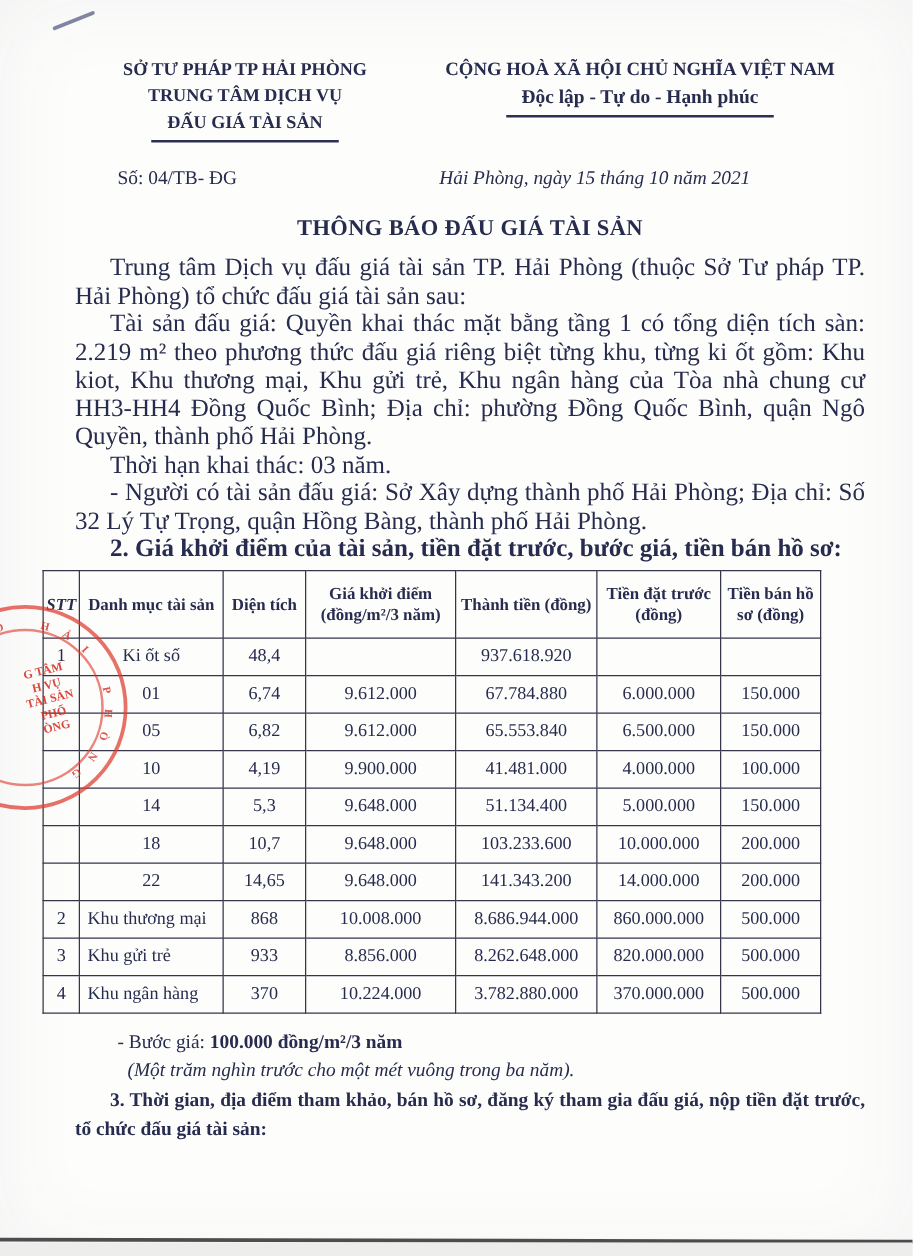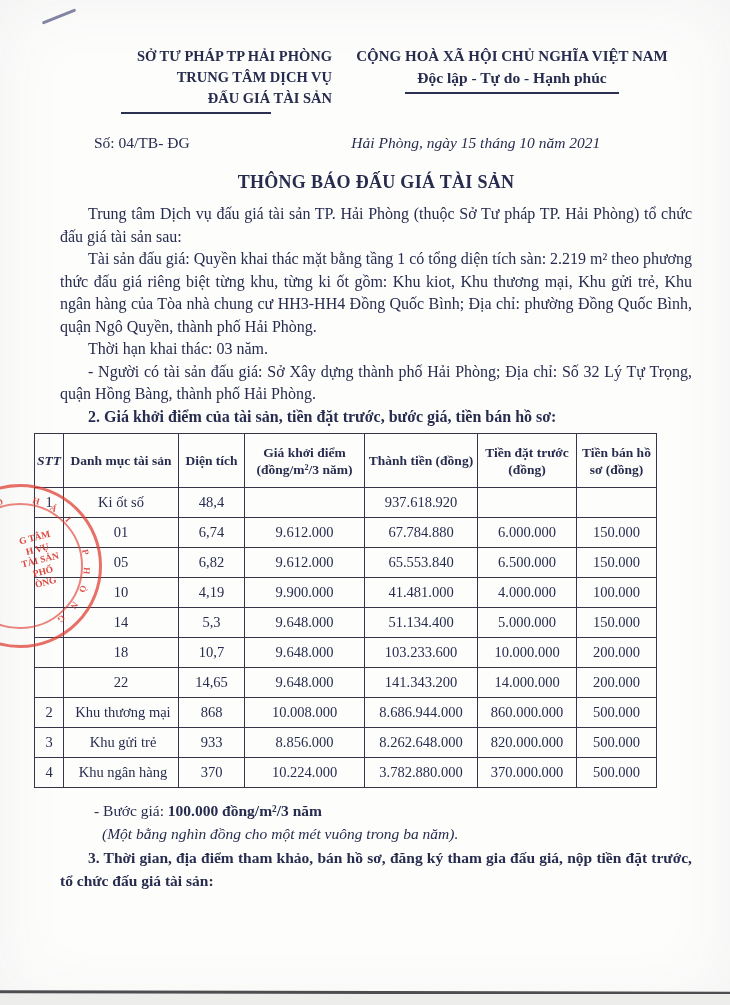--- a/index.html
+++ b/index.html
@@ -8,53 +8,53 @@
     background:#fdfdfc;
     font-family:"Liberation Serif","DejaVu Serif",serif;
     color:#272c4e;
   }
   .page{
     position:absolute;inset:0;padding:46px 38px 0 60px;box-sizing:border-box;
     box-shadow:inset 0 0 70px rgba(70,70,80,.06);
   }
   
   .hdr{display:flex;align-items:flex-start;}
-  .hdr-left{width:272px;text-align:right;font-weight:bold;font-size:14.5px;line-height:21px;}
+  .hdr-left{width:272px;text-align:center;font-weight:bold;font-size:14.5px;line-height:21px;}
   .hdr-right{flex:1;text-align:center;font-weight:bold;}
   .hdr-right .nation{font-size:15px;line-height:21px;}
   .hdr-right .motto{font-size:15.5px;line-height:22px;}
   .rule{height:2px;background:#2c3052;margin:3px auto 0;}
   .rule.left-rule{width:150px;}
   .rule.right-rule{width:214px;}
   
   .meta{display:flex;margin-top:20px;font-size:15.5px;}
   .doc-number{margin-left:34px;}
   .date-line{flex:1;text-align:center;font-style:italic;padding-left:70px;}
   
   .doc-title{text-align:center;font-weight:bold;font-size:18px;margin-top:20px;letter-spacing:.3px;}
   
-  .body-text{margin-top:10px;font-size:16px;line-height:22.5px;text-align:justify;}
+  .body-text{margin-top:10px;font-size:20px;line-height:22.5px;text-align:justify;}
   .body-text p{margin:0;text-indent:28px;}
   .bold{font-weight:bold;}
   
   table.asset-table{
     border-collapse:collapse;margin:5px 0 0 -26px;width:622px;table-layout:fixed;
   }
   .asset-table th,.asset-table td{border:1.5px solid #35364a;}
   .asset-table th{
     font-size:13.5px;font-weight:bold;padding:2px 2px;line-height:17px;vertical-align:middle;
   }
   .asset-table thead tr{height:54px;}
   .asset-table th.stt-head{word-break:break-all;line-height:19px;font-style:italic;}
   .asset-table td{
     font-size:14.5px;text-align:center;padding:0 2px;vertical-align:middle;
   }
   .asset-table tbody tr{height:30px;}
   .asset-table tbody tr.total-row{height:33px;font-weight:bold;}
-  .asset-table td.al{text-align:center;padding-left:6px;}
+  .asset-table td.al{text-align:left;padding-left:6px;}
   
   .footer-text{margin-top:11px;font-size:15.5px;line-height:23px;}
   .buoc-gia{margin-left:34px;}
   .note-line{margin-left:42px;font-style:italic;}
   .sec3{text-align:justify;text-indent:28px;font-weight:bold;margin-top:1px;}
   
   .stamp{position:absolute;left:-62px;top:484px;width:158px;height:158px;
     border:3px solid rgba(222,58,46,.72);border-radius:50%;}
   .stamp-inner{position:absolute;inset:16px;border:2px solid rgba(222,58,46,.62);border-radius:50%;}
   .stamp-center{
@@ -221,21 +221,21 @@
           <td>370.000.000</td>
           <td>500.000</td>
         </tr>
       </tbody>
   </table>
 
   <div class="footer-text">
     <div class="buoc-gia">
       <span>- Bước giá: </span><span class="bold">100.000 đồng/m²/3 năm</span>
     </div>
-    <div class="note-line">(Một bằng nghìn đồng cho một mét vuông trong ba năm).</div>
+    <div class="note-line">(Một trăm nghìn trước cho một mét vuông trong ba năm).</div>
     <div class="sec3">3. Thời gian, địa điểm tham khảo, bán hồ sơ, đăng ký tham gia đấu giá, nộp tiền đặt trước, tổ chức đấu giá tài sản:</div>
   </div>
 
 </div>
 
 <div class="stamp">
   <div class="stamp-inner"></div>
   <div class="stamp-arc">
       <span style="transform: translate(-50%, -50%) rotate(-18deg) translateY(-67px);">Ố</span>
       <span style="transform: translate(-50%, -50%) rotate(14deg) translateY(-67px);">H</span>

